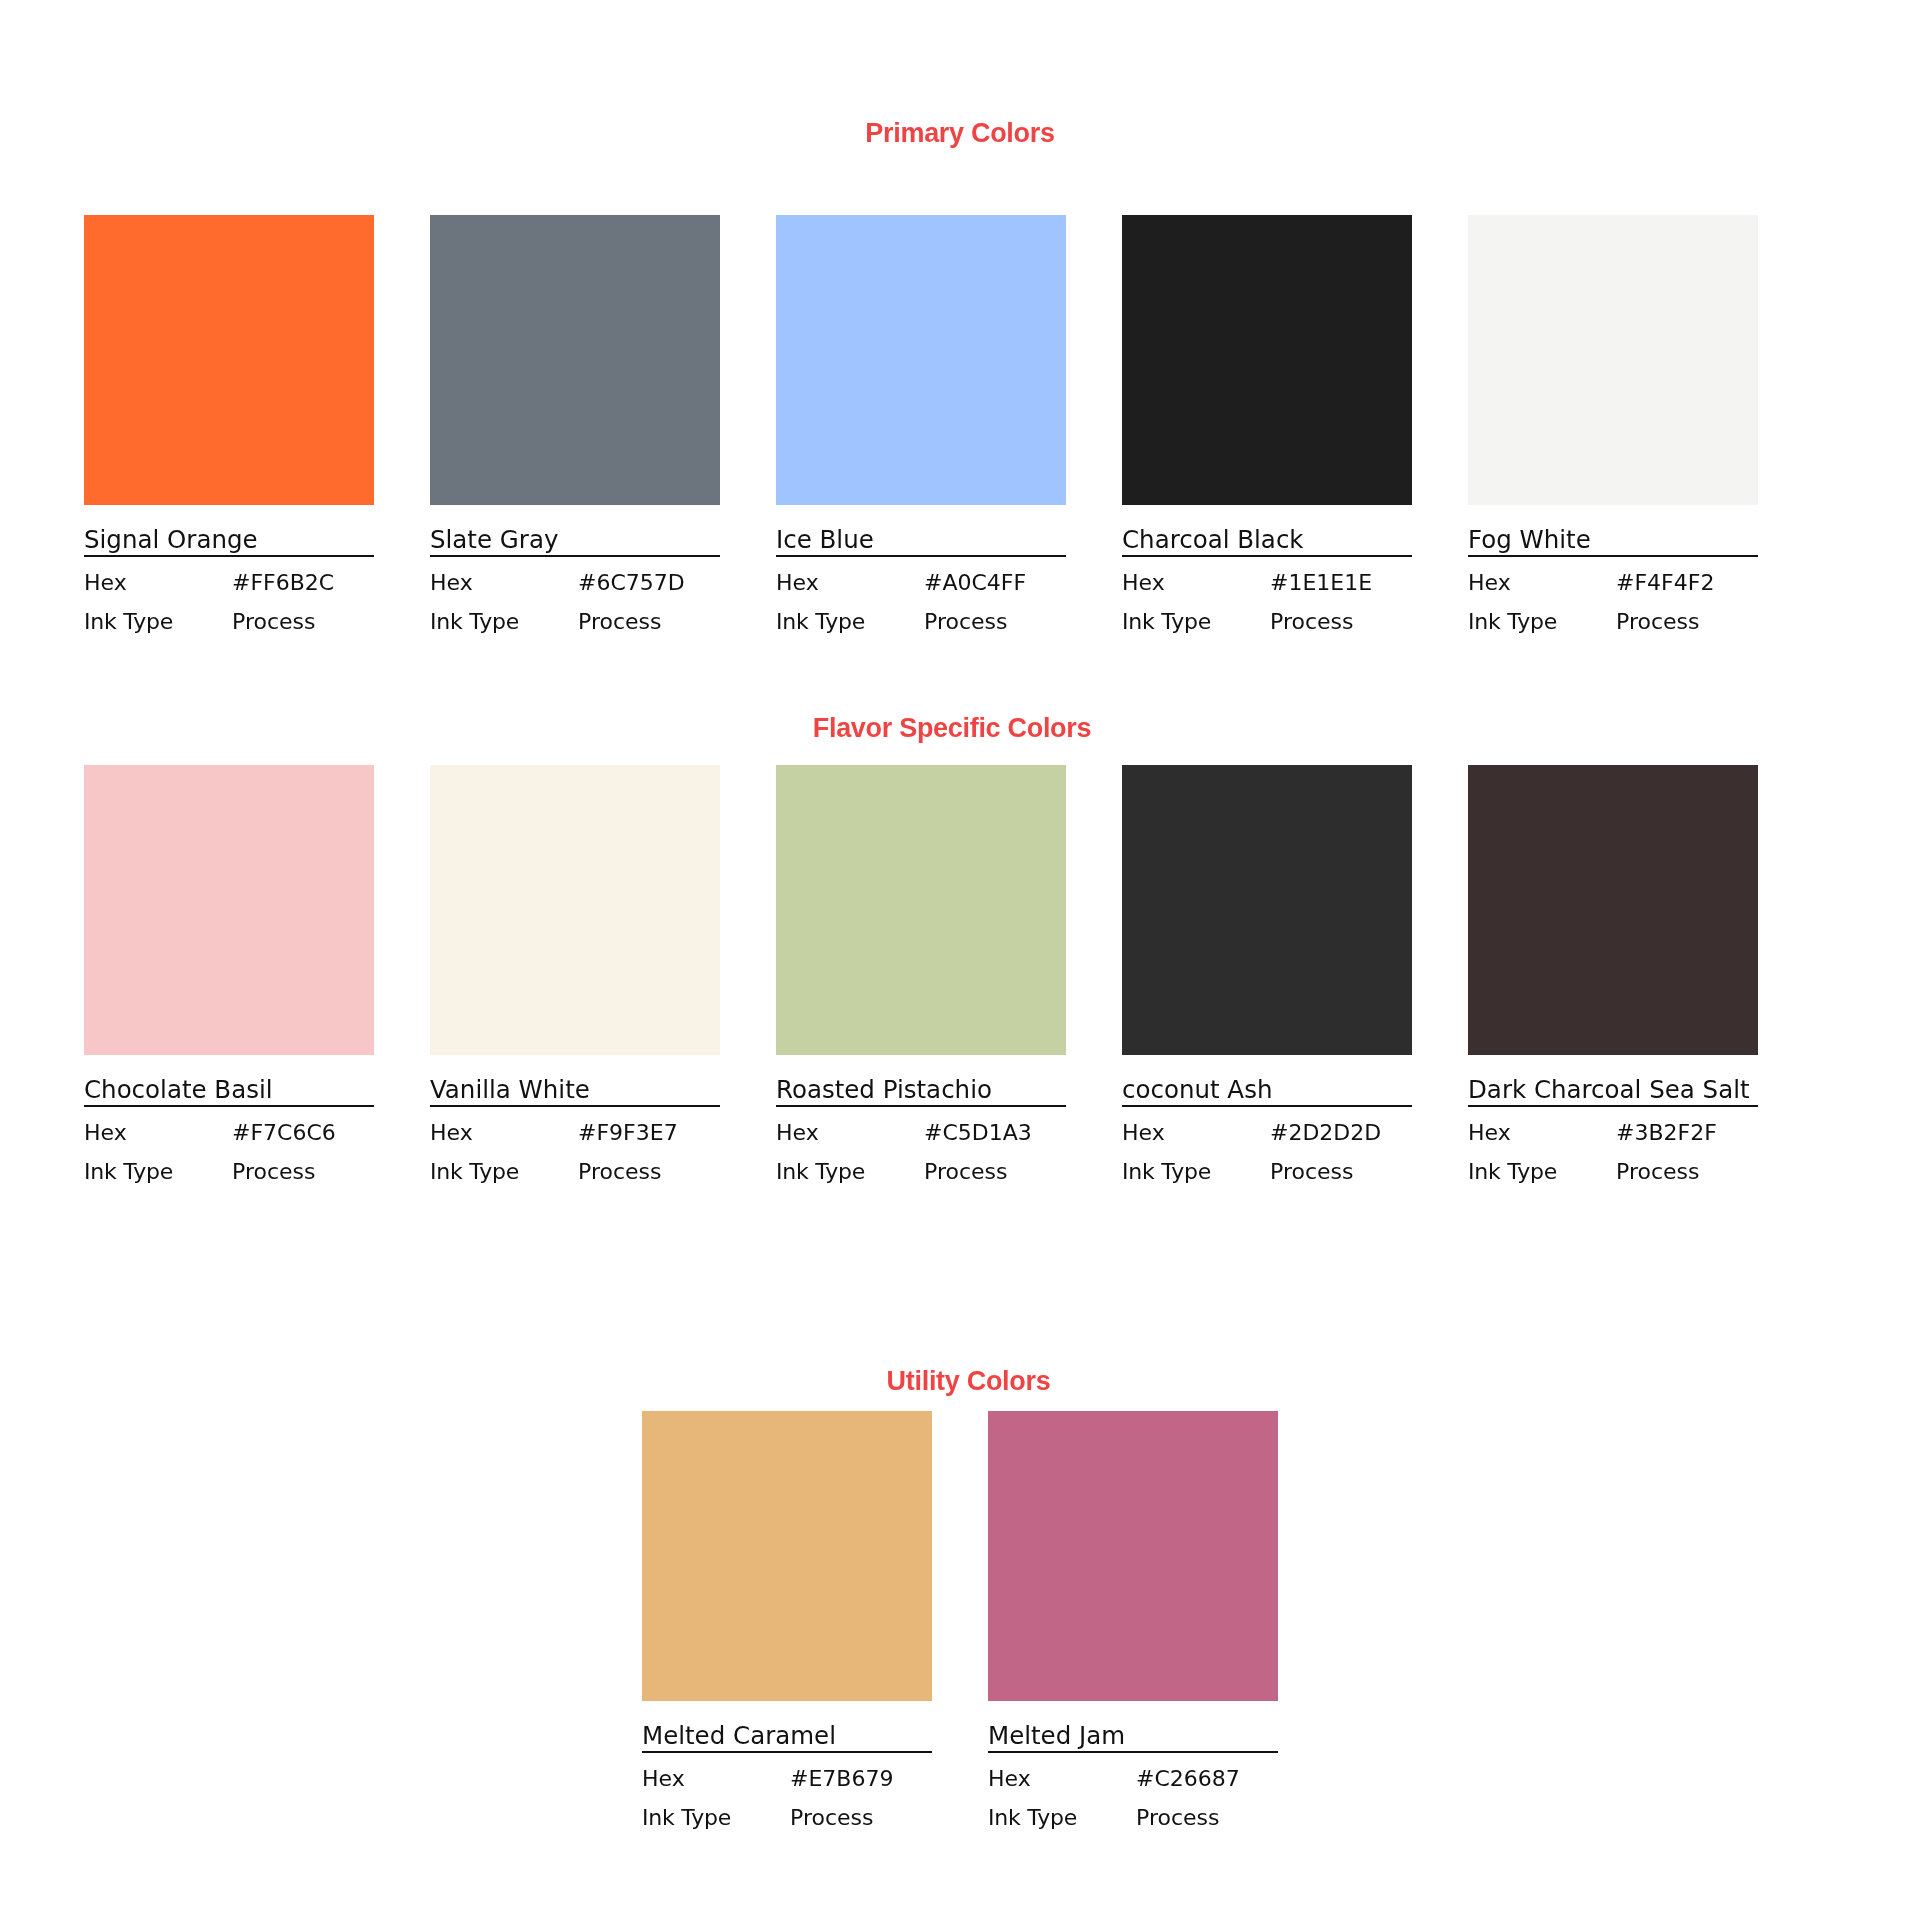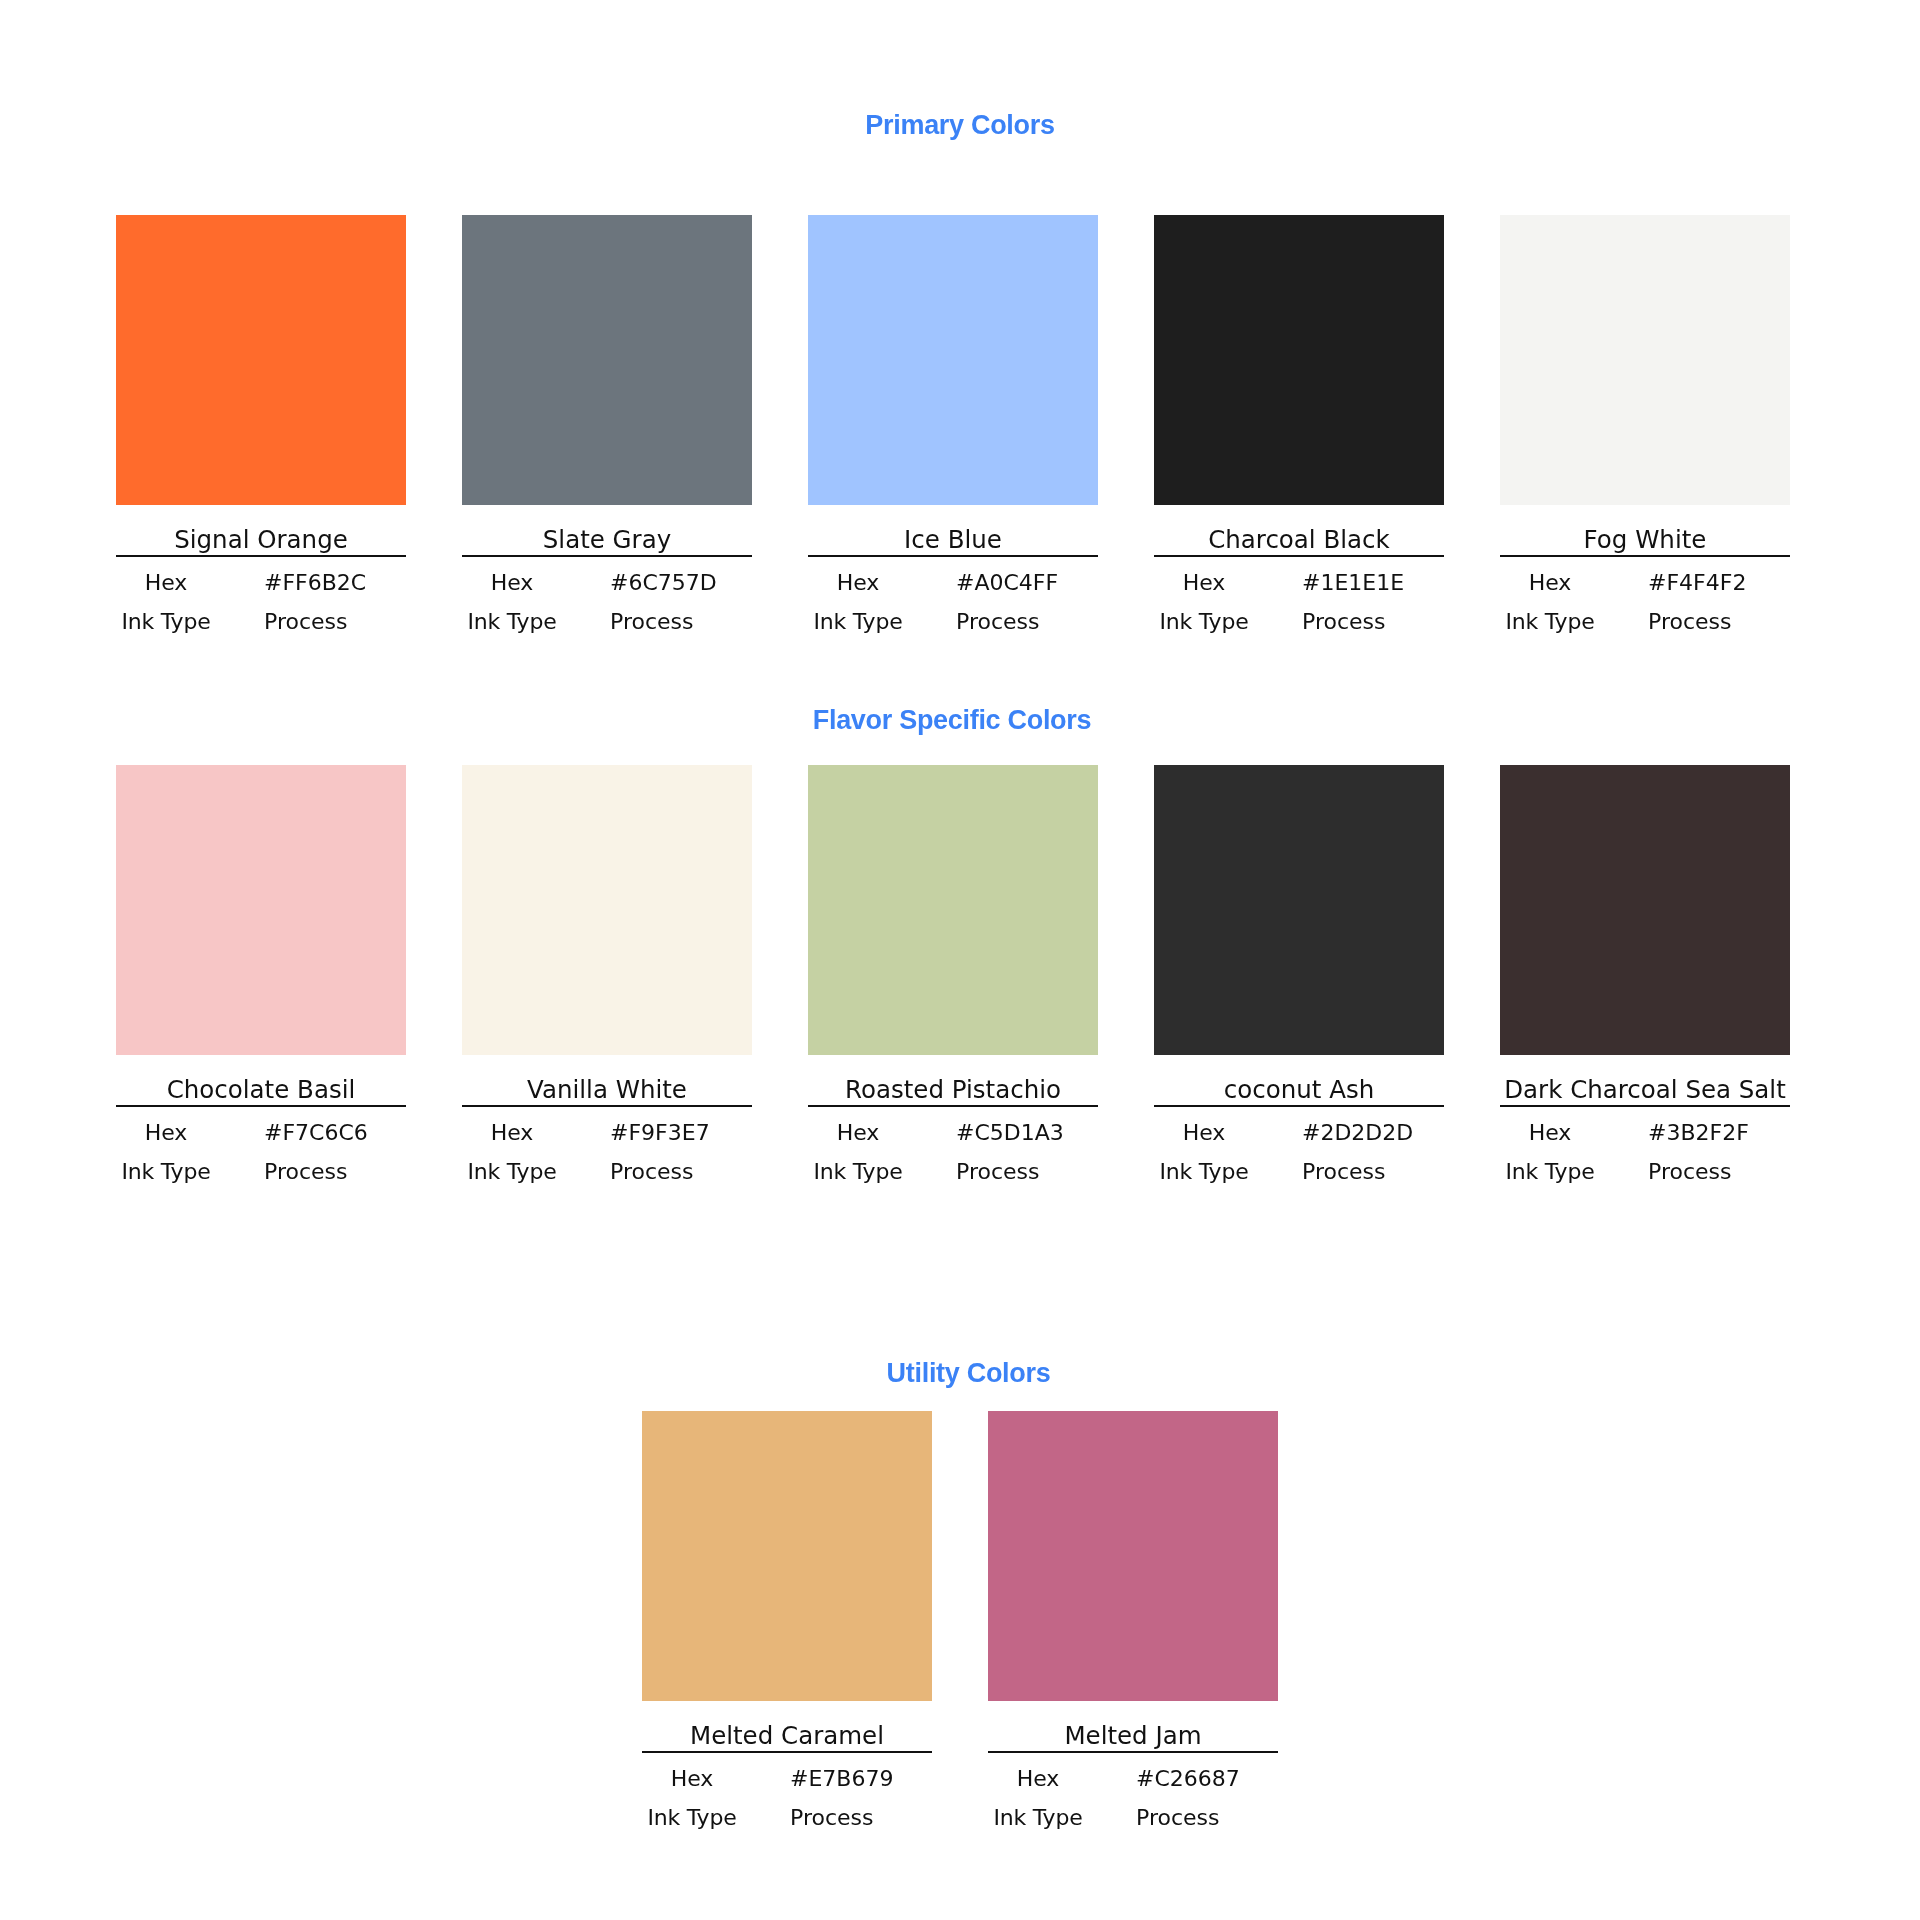--- a/index.html
+++ b/index.html
@@ -22,30 +22,29 @@
     box-sizing: border-box;
   }
 
   
   .section-title {
     text-align: center;
     font-family: "Liberation Sans", sans-serif;
     font-weight: bold;
     font-size: 27px;
     letter-spacing: -0.3px;
-    color: #3b82f6;
-    margin: 4px;
+    color: #ef4444;
+    margin: 12px;
     line-height: 1;
   }
 
   
   .section {
-    padding: 0 116px;
+    padding: 0 84px;
     box-sizing: border-box;
-    text-align: center;
   }
   .swatch-row {
     display: flex;
     flex-direction: row;
     gap: 56px;
     margin: 0;
     padding: 0;
   }
   .swatch-row.centered {
     justify-content: center;

